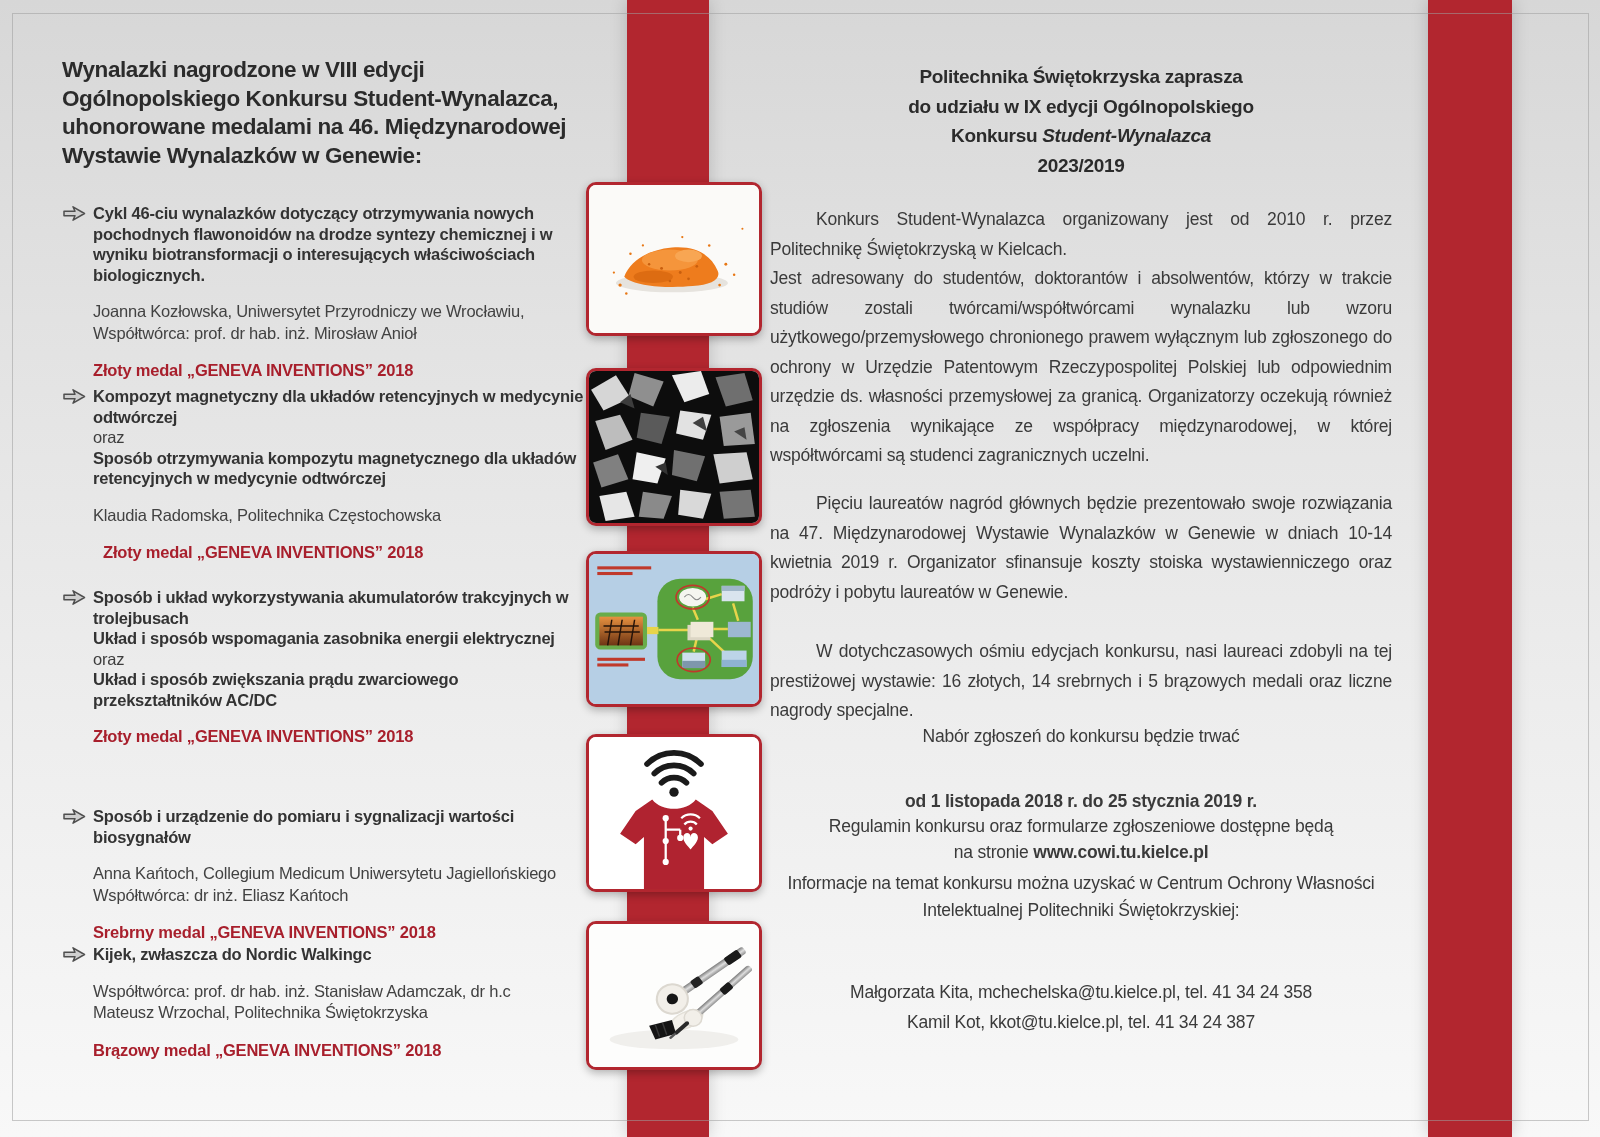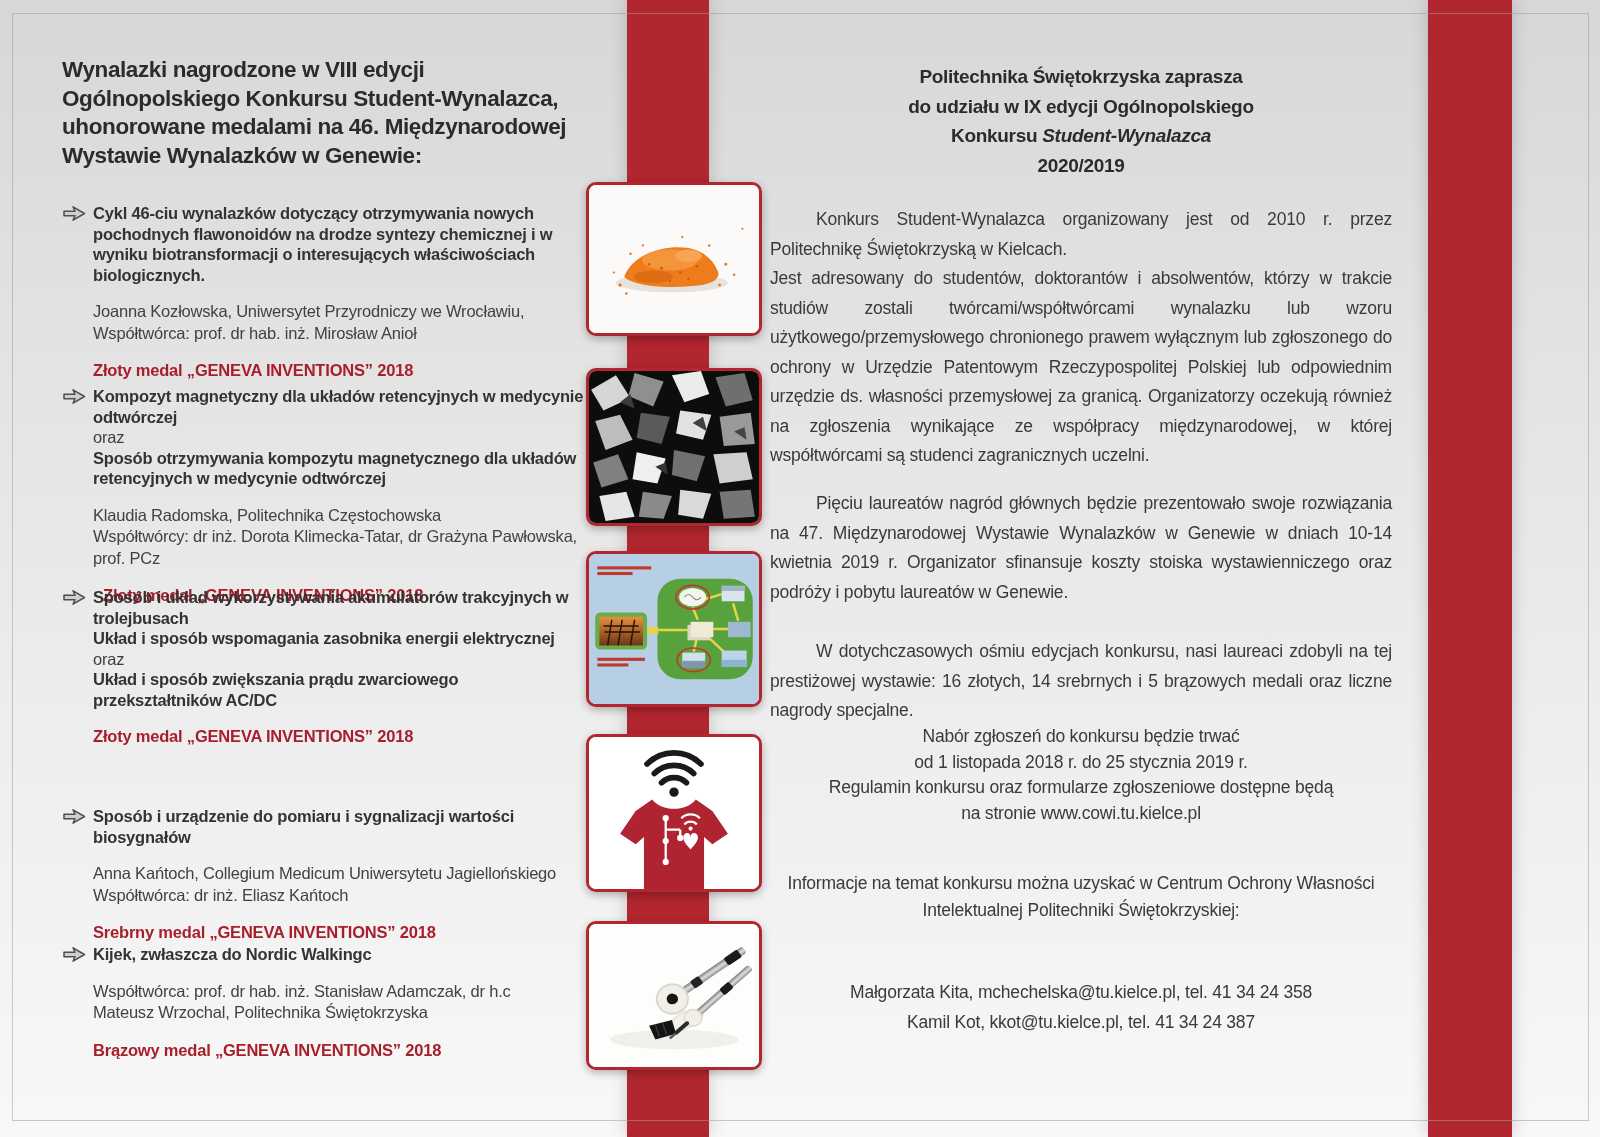--- a/index.html
+++ b/index.html
@@ -32,21 +32,21 @@
   .right-col{position:absolute;left:770px;top:0;width:622px;z-index:5;}
   .r-title{position:absolute;top:62px;left:0;width:100%;text-align:center;
     font-size:19px;line-height:29.5px;font-weight:bold;color:#2b2b2b;letter-spacing:-0.3px;}
   .r-title .it{font-style:italic;}
   .rp{position:absolute;left:0;width:100%;font-size:17.5px;line-height:29.5px;
     text-align:justify;letter-spacing:-0.2px;color:#3a3a3a;}
   .rp p{margin:0;}
   .rp p.ind{text-indent:46px;}
   .r-center{position:absolute;left:0;width:100%;text-align:center;font-size:17.5px;
     letter-spacing:-0.2px;color:#3a3a3a;}
-  .b{font-weight:normal;}
+  .b{font-weight:bold;margin-top:39px;}
 </style>
 </head>
 <body>
 
 <div class="page">
   <div class="stripe center"></div>
   <div class="stripe right"></div>
 
   <div class="left-col">
     <h1 class="left-heading">Wynalazki nagrodzone w VIII edycji Ogólnopolskiego Konkursu Student-Wynalazca, uhonorowane medalami na 46. Międzynarodowej Wystawie Wynalazków w Genewie:</h1>
@@ -72,21 +72,20 @@
         <svg width="25" height="17" viewBox="0 0 25 17">
             <path d="M2 6.2 L13 6.2 L11 1.8 L22.5 8.5 L11 15.2 L13 10.8 L2 10.8 Z" fill="#cfcfcf" stroke="#4f4f4f" stroke-width="1.5" stroke-linejoin="round"></path>
           </svg>
       </span>
       <div class="content">
         <div class="t">Kompozyt magnetyczny dla układów retencyjnych w medycynie odtwórczej</div>
         <div class="n">oraz</div>
         <div class="t">Sposób otrzymywania kompozytu magnetycznego dla układów retencyjnych w medycynie odtwórczej</div>
         <div class="authors">
           <div>Klaudia Radomska, Politechnika Częstochowska</div>
-          <div>Współtwórcy: dr inż. Dorota Klimecka-Tatar, dr Grażyna Pawłowska, prof. PCz</div>
         </div>
         <div class="medal ind">Złoty medal „GENEVA INVENTIONS” 2018</div>
       </div>
     </div>
 
     <div class="item" style="top:587px">
       <span class="arrow">
         <svg width="25" height="17" viewBox="0 0 25 17">
             <path d="M2 6.2 L13 6.2 L11 1.8 L22.5 8.5 L11 15.2 L13 10.8 L2 10.8 Z" fill="#cfcfcf" stroke="#4f4f4f" stroke-width="1.5" stroke-linejoin="round"></path>
           </svg>
@@ -303,21 +302,21 @@
   </div>
 
   <div class="right-col">
     <div class="r-title">
       <div>Politechnika Świętokrzyska zaprasza</div>
       <div>do udziału w IX edycji Ogólnopolskiego</div>
       <div>
         <span>Konkursu</span>
         <span class="it">Student-Wynalazca</span>
       </div>
-      <div>2020/2019</div>
+      <div>2023/2019</div>
     </div>
 
     <div class="rp" style="top:205px">
       <p class="ind">Konkurs Student-Wynalazca organizowany jest od 2010 r. przez Politechnikę Świętokrzyską w Kielcach.</p>
       <p>Jest adresowany do studentów, doktorantów i absolwentów, którzy w trakcie studiów zostali twórcami/współtwórcami wynalazku lub wzoru użytkowego/przemysłowego chronionego prawem wyłącznym lub zgłoszonego do ochrony w Urzędzie Patentowym Rzeczypospolitej Polskiej lub odpowiednim urzędzie ds. własności przemysłowej za granicą. Organizatorzy oczekują również na zgłoszenia wynikające ze współpracy międzynarodowej, w której współtwórcami są studenci zagranicznych uczelni.</p>
     </div>
 
     <div class="rp" style="top:489px">
       <p class="ind">Pięciu laureatów nagród głównych będzie prezentowało swoje rozwiązania na 47. Międzynarodowej Wystawie Wynalazków w Genewie w dniach 10-14 kwietnia 2019 r. Organizator sfinansuje koszty stoiska wystawienniczego oraz podróży i pobytu laureatów w Genewie.</p>
     </div>

